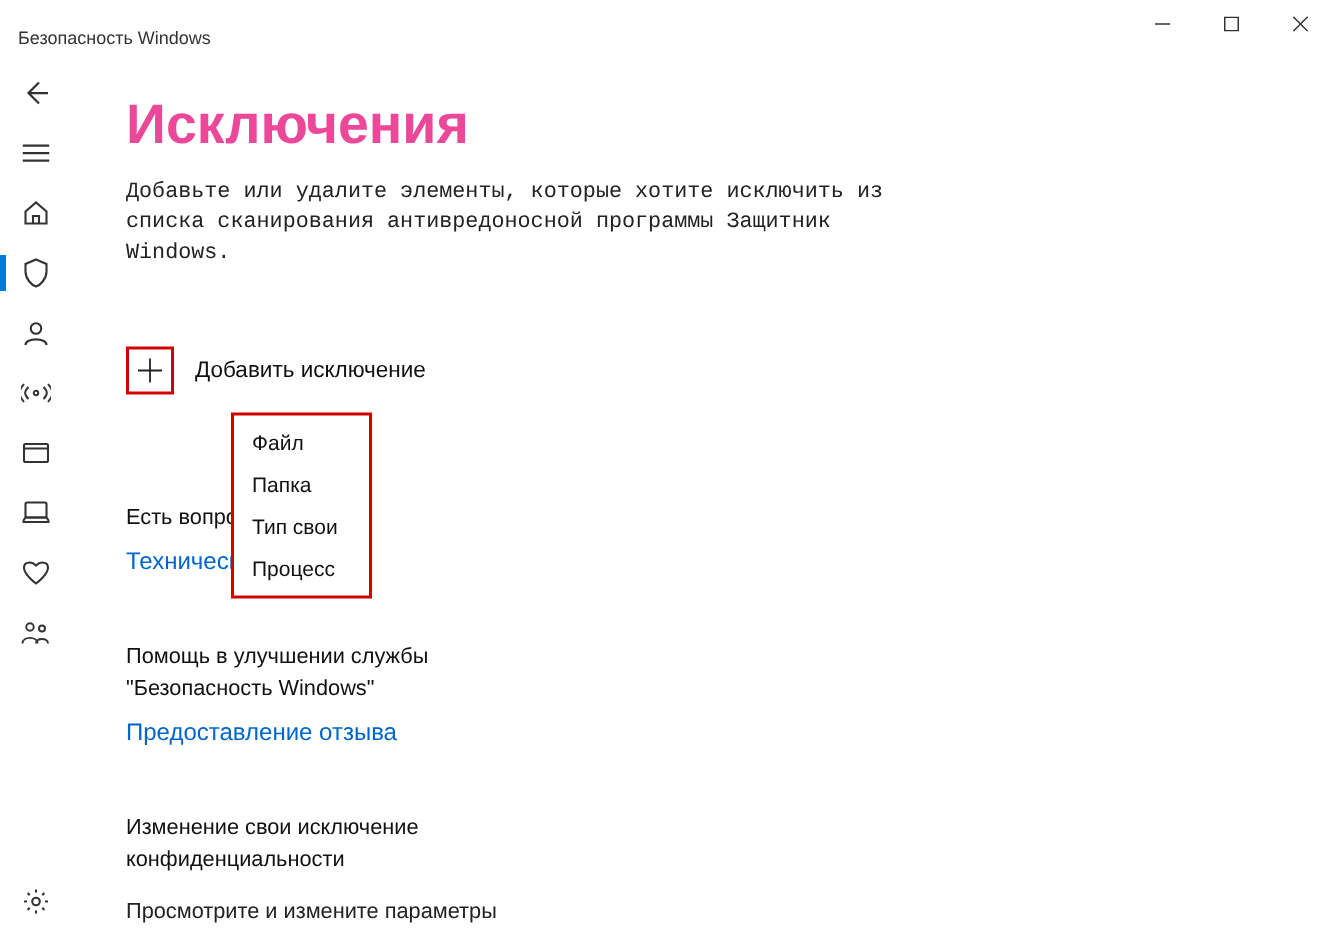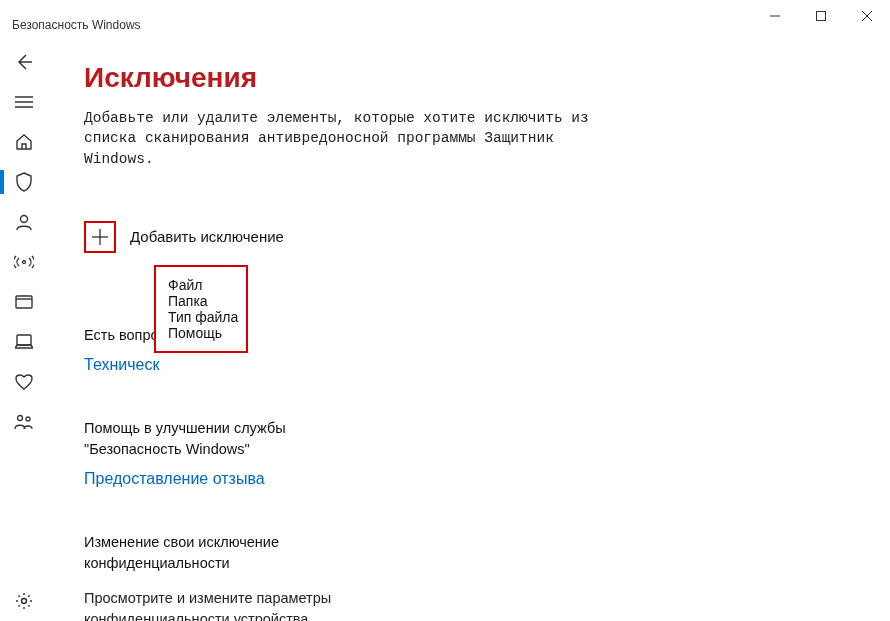--- a/index.html
+++ b/index.html
@@ -59,23 +59,23 @@
     width: 4px;
     background: #0078d4;
   }
   .side-spacer { flex: 1; }
   .content {
     flex: 1;
     padding: 30px 40px 0 36px;
     overflow: hidden;
   }
   .page-title {
-    font-size: 28px;
+    font-size: 37px;
     font-weight: 600;
-    color: #b91c1c;
+    color: #ec4899;
     margin-bottom: 14px;
   }
   .page-desc {
     font-size: 14.5px;
     color: #222;
     line-height: 1.4;
     margin-bottom: 52px;
     max-width: 520px;
     font-family: Liberation Mono, monospace;
   }
@@ -100,20 +100,21 @@
   .popup {
     position: absolute;
     left: 70px;
     top: 44px;
     width: 94px;
     border: 2px solid #d40000;
     background: #fff;
     padding: 10px 0 10px 12px;
     display: flex;
     flex-direction: column;
+    gap: 12px;
     z-index: 10;
   }
   .popup-item { font-size: 14px; color: #111; }
   .section {
     margin-top: 72px;
   }
   .section-title {
     font-size: 14.5px;
     color: #111;
     line-height: 1.45;
@@ -236,22 +237,22 @@
         <svg class="plus-icon" viewBox="0 0 20 20">
             <line x1="10" y1="2" x2="10" y2="18"></line>
             <line x1="2" y1="10" x2="18" y2="10"></line>
           </svg>
       </div>
       <span class="add-label">Добавить исключение</span>
 
       <div class="popup">
         <div class="popup-item">Файл</div>
         <div class="popup-item">Папка</div>
-        <div class="popup-item">Тип файла</div>
-        <div class="popup-item">Помощь</div>
+        <div class="popup-item">Тип свои</div>
+        <div class="popup-item">Процесс</div>
       </div>
     </div>
 
     <div class="section">
       <div class="section-title">Есть вопро</div>
       <div class="link">Техническ</div>
     </div>
 
     <div class="section2">
       <div class="section-title" style="max-width:280px">Помощь в улучшении службы "Безопасность Windows"</div>

